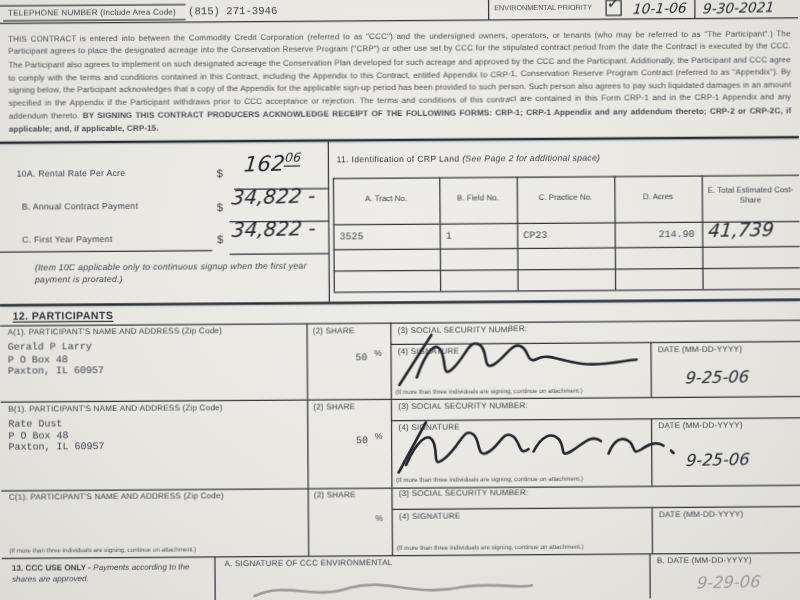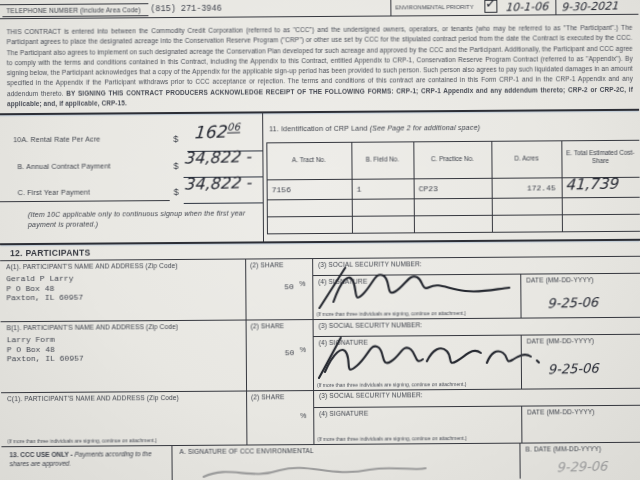--- a/index.html
+++ b/index.html
@@ -88,29 +88,29 @@
   <div class="vl" style="left:414px;top:142px;height:91px;"></div>
   <div class="vl" style="left:492px;top:142px;height:91px;"></div>
   <div class="vl" style="left:562px;top:142px;height:91px;"></div>
 
   <div class="a cell-h" style="left:267px;top:156px;width:85px;">A. Tract No.</div>
   <div class="a cell-h" style="left:352px;top:156px;width:62px;">B. Field No.</div>
   <div class="a cell-h" style="left:414px;top:156px;width:78px;">C. Practice No.</div>
   <div class="a cell-h" style="left:492px;top:156px;width:70px;">D. Acres</div>
   <div class="a cell-h" style="left:564px;top:151px;width:74px;">E. Total Estimated Cost-Share</div>
 
-  <div class="a mono" style="left:272px;top:185px;">7156</div>
+  <div class="a mono" style="left:272px;top:185px;">3525</div>
   <div class="a mono" style="left:357px;top:185px;">1</div>
   <div class="a mono" style="left:419px;top:185px;">CP23</div>
-  <div class="a mono right" style="left:492px;top:185px;width:64px;">172.45</div>
+  <div class="a mono right" style="left:492px;top:185px;width:64px;">214.90</div>
   <div class="a hw" style="left:567px;top:177px;font-size:15px;">41,739</div>
 
   <div class="hl thick" style="left:0;top:241px;width:640px;"></div>
 
-  <div class="a b" style="left:10px;top:246px;font-size:8.5px;letter-spacing:0.3px;color:#33363e;">12. PARTICIPANTS</div>
+  <div class="a b" style="left:10px;top:246px;font-size:8.5px;letter-spacing:0.3px;color:#33363e;text-decoration:underline;">12. PARTICIPANTS</div>
   <div class="hl" style="left:0;top:258px;width:640px;height:1.3px;"></div>
 
   <div class="a lbl" style="left:6px;top:261px;">A(1).  PARTICIPANT'S NAME AND ADDRESS (Zip Code)</div>
   <div class="a mono" style="left:6px;top:272px;line-height:9.5px;">
     <div>Gerald P Larry</div>
     <div>P O Box 48</div>
     <div>Paxton, IL  60957</div>
   </div>
   <div class="vl" style="left:245px;top:258px;height:61px;"></div>
   <div class="a lbl" style="left:250px;top:261px;">(2) SHARE</div>
@@ -125,21 +125,21 @@
     <path d="M18,40 C26,18 34,10 38,20 C42,30 38,42 48,32 C58,22 60,10 68,14 C76,18 70,36 80,30 C90,24 94,12 102,16 C108,19 106,30 114,26 C124,21 132,28 150,30 C166,32 182,28 194,27"></path>
   </svg>
   <div class="vl" style="left:520px;top:275px;height:44px;"></div>
   <div class="a lbl" style="left:526px;top:278px;">DATE (MM-DD-YYYY)</div>
   <div class="a hw" style="left:548px;top:297px;font-size:13px;">9-25-06</div>
   <div class="a tiny" style="left:316px;top:311px;font-size:5px;">(If more than three individuals are signing, continue on attachment.)</div>
   <div class="hl" style="left:0;top:319px;width:640px;height:1.4px;"></div>
 
   <div class="a lbl" style="left:6px;top:322px;">B(1).  PARTICIPANT'S NAME AND ADDRESS (Zip Code)</div>
   <div class="a mono" style="left:6px;top:333px;line-height:9.5px;">
-    <div>Larry Form</div>
+    <div>Rate Dust</div>
     <div>P O Box 48</div>
     <div>Paxton, IL  60957</div>
   </div>
   <div class="vl" style="left:245px;top:319px;height:71px;"></div>
   <div class="a lbl" style="left:250px;top:322px;">(2) SHARE</div>
   <div class="a mono" style="left:284px;top:348px;">50</div>
   <div class="a lbl2" style="left:299px;top:346px;">%</div>
   <div class="vl" style="left:312px;top:319px;height:71px;"></div>
   <div class="a lbl" style="left:318px;top:322px;">(3) SOCIAL SECURITY NUMBER:</div>
   <div class="hl" style="left:312px;top:336px;width:328px;"></div>

